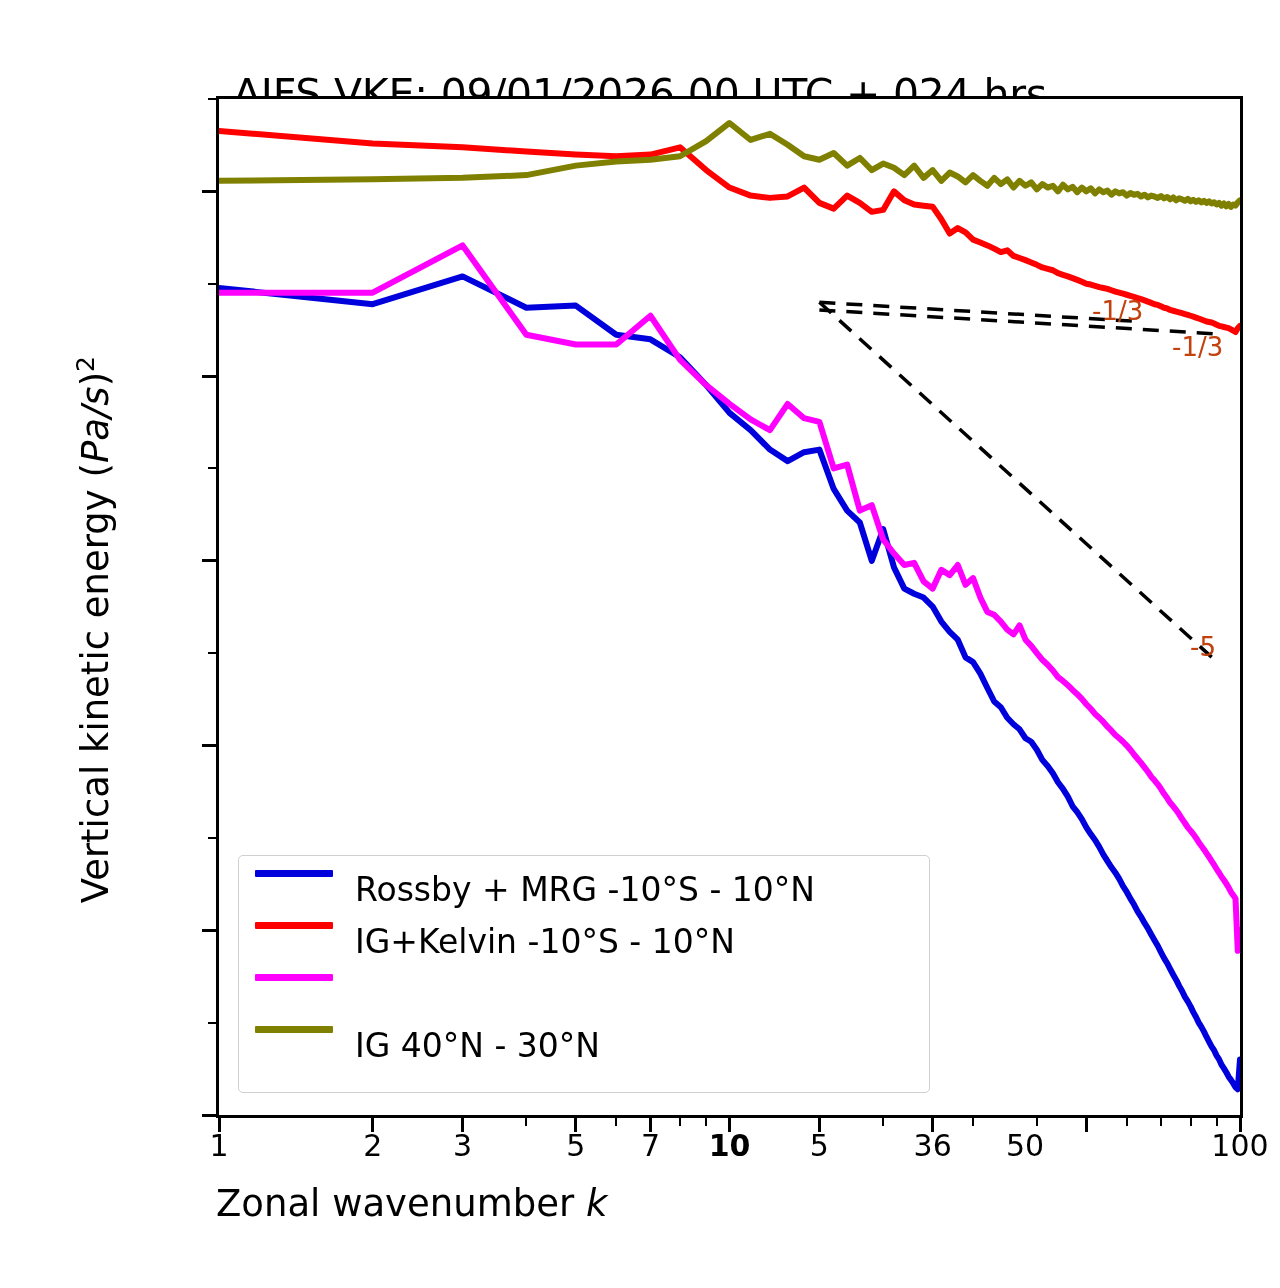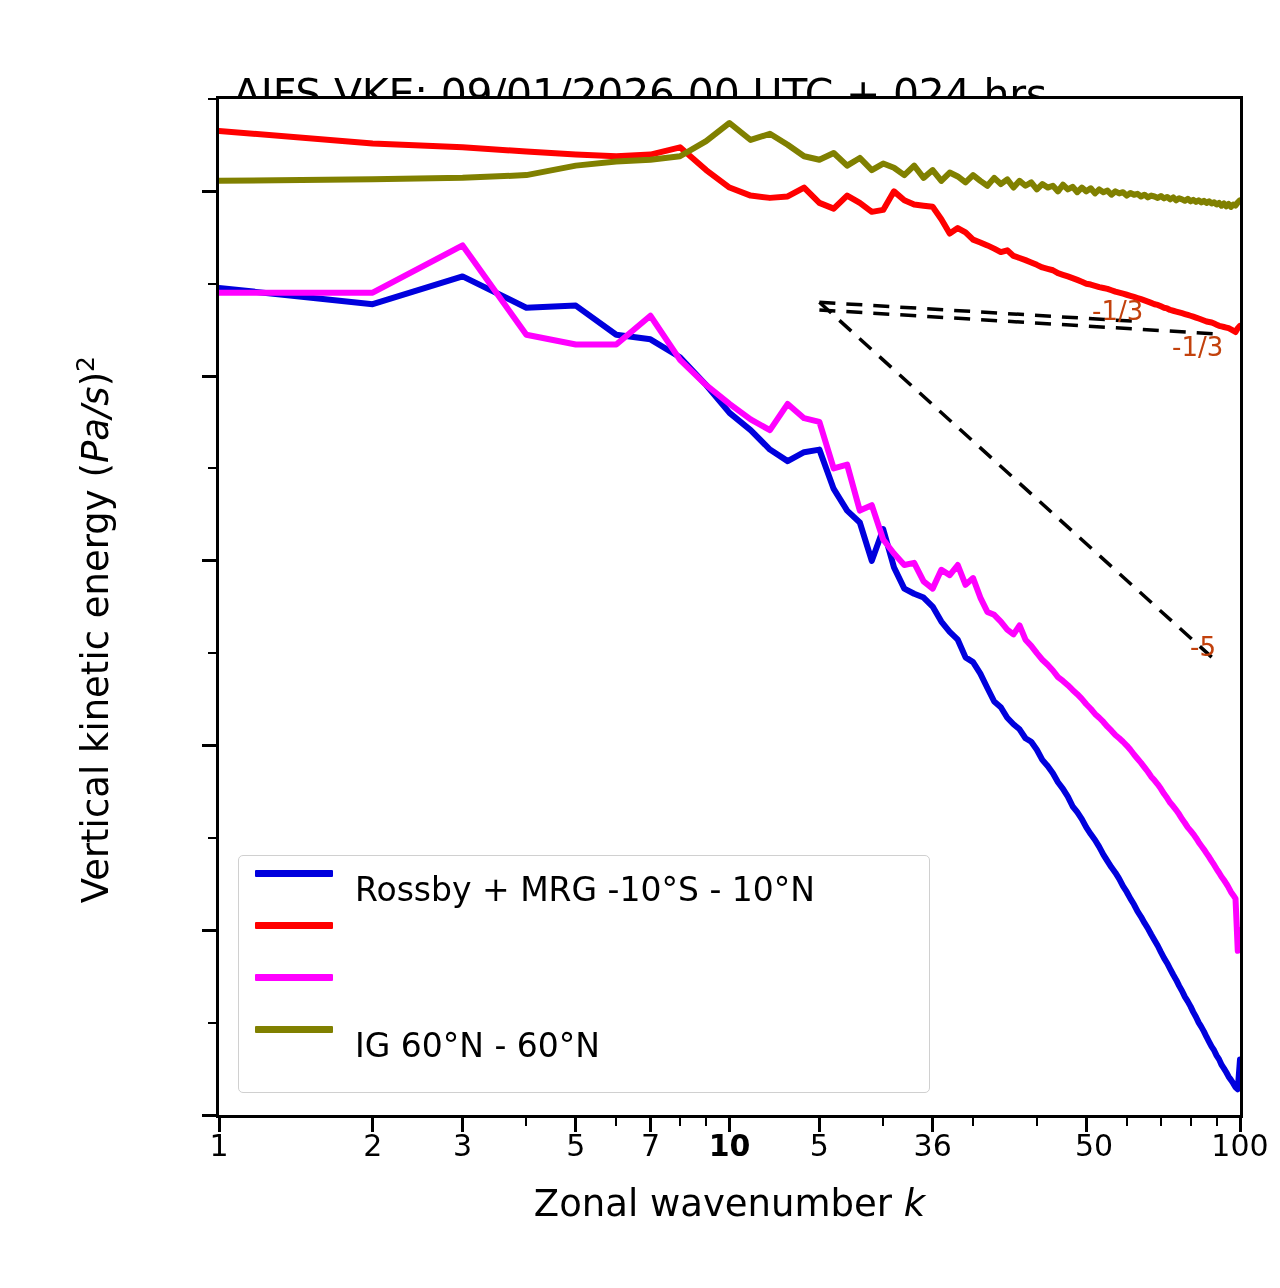--- a/index.html
+++ b/index.html
@@ -38,21 +38,21 @@
   
   #ylabel{
     position:absolute;left:-286px;top:607px;width:760px;
     transform:rotate(-90deg);transform-origin:50% 50%;
     text-align:center;font-size:37px;white-space:nowrap;
   }
   #ylabel .it{font-style:italic;}
   #ylabel sup{font-size:25px;vertical-align:super;}
   #xlabel{
     position:absolute;left:216px;top:1182px;width:1027px;
-    text-align:center;font-size:37px;white-space:nowrap;
+    font-size:37px;white-space:nowrap;
   }
   #xlabel .it{font-style:italic;}
 
   
   .ann{position:absolute;font-size:33px;white-space:nowrap;color:#000;}
   .slope-lbl{position:absolute;font-size:26px;white-space:nowrap;color:#c2410c;}
 
   
   #legend{
     position:absolute;left:238px;top:855px;width:692px;
@@ -88,21 +88,21 @@
 
   <div id="xticklabels">
       <div class="xlabel-item" style="left: 219px;">1</div>
       <div class="xlabel-item" style="left: 372.676px;">2</div>
       <div class="xlabel-item" style="left: 462.57px;">3</div>
       <div class="xlabel-item" style="left: 575.824px;">5</div>
       <div class="xlabel-item" style="left: 650.423px;">7</div>
       <div class="xlabel-item" style="left: 729.5px; font-weight: bold;">10</div>
       <div class="xlabel-item" style="left: 819.395px;">5</div>
       <div class="xlabel-item" style="left: 932.648px;">36</div>
-      <div class="xlabel-item" style="left: 1094px;">50</div>
+      <div class="xlabel-item" style="left: 1025px;">50</div>
       <div class="xlabel-item" style="left: 1240px;">100</div>
     </div>
   <div id="xtickmarks">
       <div class="xtickmark" style="left: 217.5px;"></div>
       <div class="xtickmark" style="left: 371.176px;"></div>
       <div class="xtickmark" style="left: 461.07px;"></div>
       <div class="xtickmark" style="left: 574.324px;"></div>
       <div class="xtickmark" style="left: 648.923px;"></div>
       <div class="xtickmark" style="left: 728px;"></div>
       <div class="xtickmark" style="left: 817.895px;"></div>
@@ -147,23 +147,24 @@
   <div class="slope-lbl" style="left:1172px;top:332px;">-1/3</div>
   <div class="slope-lbl" style="left:1190px;top:632px;">-5</div>
 
   <div id="legend">
       <div class="leg-row">
         <span class="leg-swatch" style="background: rgb(0, 0, 221);"></span>
         <span class="leg-text">Rossby + MRG -10°S - 10°N</span>
       </div>
       <div class="leg-row">
         <span class="leg-swatch" style="background: rgb(255, 0, 0);"></span>
+        <span class="leg-text">IG+Kelvin -10°S - 10°N</span>
       </div>
       <div class="leg-row">
         <span class="leg-swatch" style="background: rgb(255, 0, 255);"></span>
       </div>
       <div class="leg-row">
         <span class="leg-swatch" style="background: rgb(128, 128, 0);"></span>
-        <span class="leg-text">IG 60°N - 60°N</span>
+        <span class="leg-text">IG 40°N - 30°N</span>
       </div>
     </div>
 
 </div>
 
 </body></html>

